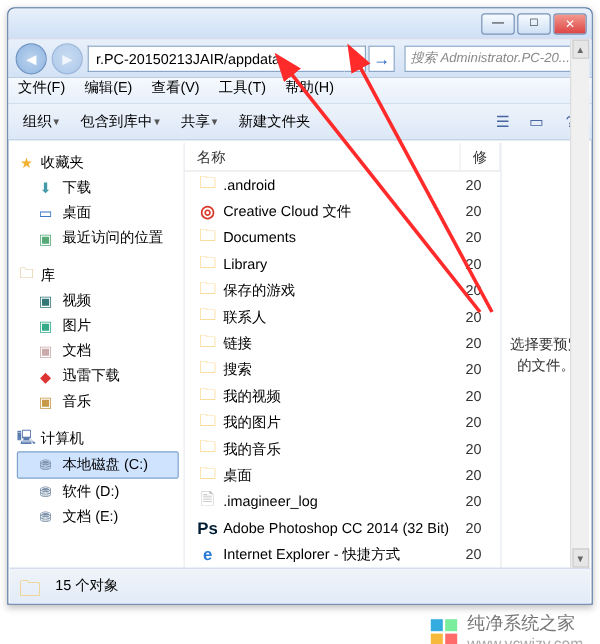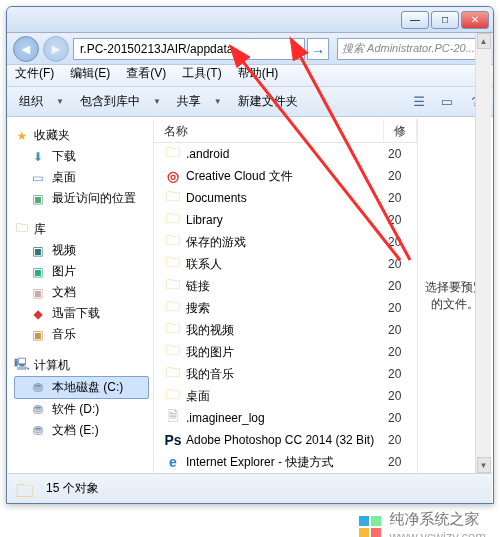--- a/index.html
+++ b/index.html
@@ -19,21 +19,21 @@
   .addr-wrap { flex:1; display:flex; height:22px; }
   .addr { flex:1; background:#fff; border:1px solid #8aa7c9; border-right:none; font-size:12px; padding:2px 6px; display:flex; align-items:center; white-space:nowrap; overflow:hidden; }
   .addr-drop { width:18px; background:#fff; border:1px solid #8aa7c9; border-left:none; display:flex; align-items:center; justify-content:center; font-size:9px; color:#555; }
   .addr-go { width:22px; background:#fff; border:1px solid #8aa7c9; margin-left:2px; display:flex; align-items:center; justify-content:center; color:#2060c0; font-size:14px; font-weight:bold; }
   .search { width:150px; height:22px; background:#fff; border:1px solid #8aa7c9; margin-left:4px; font-size:11px; color:#888; font-style:italic; padding:2px 4px; display:flex; align-items:center; }
   
   .menubar { height:22px; background:linear-gradient(#f6f9fd,#e6effb); border-bottom:1px solid #c8d6e8; display:flex; align-items:flex-start; font-size:12px; }
   .menubar span { padding:0 8px; cursor:default; }
   
   .toolbar { height:30px; background:linear-gradient(#edf3fb,#dce8f7); border-bottom:1px solid #b9cce2; display:flex; align-items:center; font-size:12px; padding:0 6px; gap:4px; }
-  .tool-item { padding:2px 6px; display:flex; align-items:center; gap:13px; cursor:default; }
+  .tool-item { padding:2px 6px; display:flex; align-items:center; gap:0; cursor:default; }
   .tool-item .drop { font-size:8px; color:#555; }
   .tool-icons { margin-left:auto; display:flex; gap:4px; }
   .tool-icon { width:24px; height:22px; border:1px solid transparent; display:flex; align-items:center; justify-content:center; font-size:13px; color:#4866a0; }
   
   .body { position:absolute; top:112px; bottom:30px; left:1px; right:1px; display:flex; }
   .navpane { width:148px; background:#fff; border-right:1px solid #e3e8ef; overflow-y:auto; padding:6px 0 6px 6px; }
   .np-group { margin-bottom:10px; }
   .np-head { font-size:12px; display:flex; align-items:center; gap:4px; padding:2px 0; }
   .np-item { font-size:12px; display:flex; align-items:center; gap:6px; padding:2px 0 2px 16px; }
   .np-item.sel { background:#cfe3ff; border:1px solid #7da2ce; border-radius:2px; margin-right:4px; padding-left:15px; }

